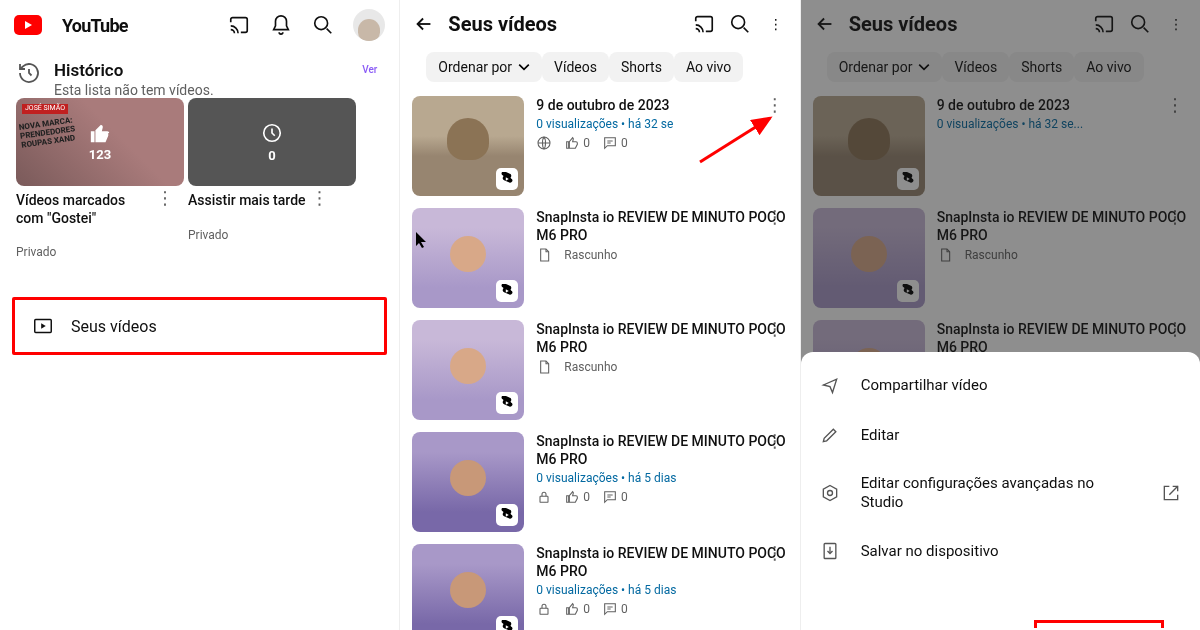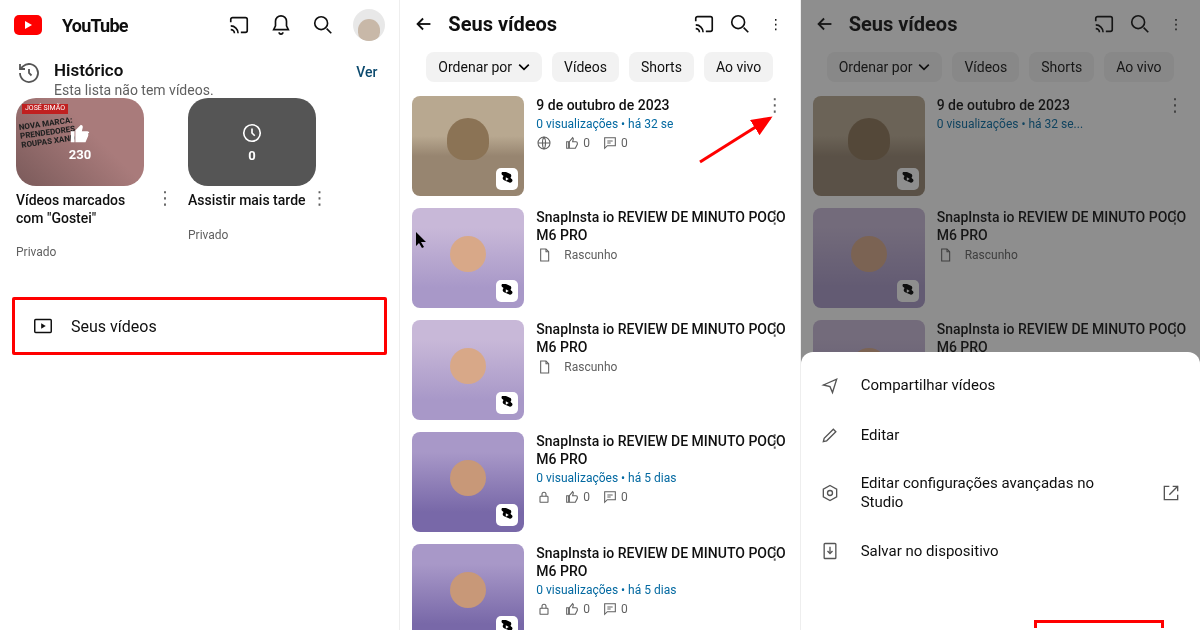--- a/index.html
+++ b/index.html
@@ -15,45 +15,45 @@
   .icon-btn { width: 24px; height: 24px; display: flex; align-items: center; justify-content: center; color: #0f0f0f; cursor: pointer; }
   .spacer { flex: 1; }
   .avatar { width: 32px; height: 32px; border-radius: 50%; background: linear-gradient(#e8e8e8,#e8e8e8); display:flex;align-items:flex-end;justify-content:center;overflow:hidden; }
   .avatar .face { width: 22px; height: 22px; background: #c8b8a8; border-radius: 50% 50% 40% 40%; }
 
   .section { padding: 10px 16px; }
   .hist-row { display: flex; align-items: flex-start; gap: 12px; }
   .hist-icon { width: 26px; height: 26px; display:flex;align-items:center;justify-content:center;color:#555; }
   .hist-text h3 { font-size: 17px; font-weight: 600; margin-bottom: 2px; }
   .hist-text p { font-size: 14px; color: #606060; }
-  .ver-link { color: #0c4a6e; font-size: 14px; font-weight: 500; cursor: pointer; padding:4px 6px;}
+  .ver-link { color: #8b5cf6; font-size: 10px; font-weight: 500; cursor: pointer; padding:4px 6px;}
   .pl-head { display:flex; align-items:center; gap:12px; margin-top:20px; margin-bottom:10px;}
   .pl-head h3 { font-size: 17px; font-weight: 600; }
   .playlists { display: flex; gap: 14px; }
   .pl-card { width: 158px; }
-  .pl-thumb { width: 128px; height: 88px; border-radius: 20px; position:relative; overflow:hidden; }
+  .pl-thumb { width: 168px; height: 88px; border-radius: 8px; position:relative; overflow:hidden; }
   .pl-thumb.dark { background:#555; display:flex;flex-direction:column;align-items:center;justify-content:center;color:#fff; }
   .pl-thumb.politico { background: linear-gradient(45deg,#7a5a5a 0%,#a97b7b 60%); }
   .pl-thumb .overlay { position:absolute;inset:0;display:flex;flex-direction:column;align-items:center;justify-content:center;gap:2px;color:#fff;font-weight:700;}
   .pl-thumb .badge { font-size:13px; font-weight:700;}
   .pl-tags { position:absolute; top:6px; left:6px; font-size:8px; background:#c02020; color:#fff; padding:1px 3px; }
   .pl-tags span { display:block; font-size:7px; line-height:1.1;}
   .pl-title-row { display:flex; align-items:flex-start; gap:4px; margin-top:6px;}
   .pl-title { font-size: 14px; font-weight: 500; line-height:1.25; flex:1;}
   .pl-sub { font-size: 12px; color: #606060; margin-top:18px;}
   .more-dots { width:20px; text-align:center; font-size:18px; line-height:12px; cursor:pointer; color:#606060;}
 
   .nav-item { display: flex; align-items: center; gap: 16px; padding: 14px 16px; font-size: 16px; color:#0f0f0f; cursor:pointer;}
   .nav-item .nicon { width: 24px; height: 24px; display:flex;align-items:center;justify-content:center; }
   .highlight-red { border: 3px solid #ff0000; border-radius:2px; }
 
   
   .header2 { display:flex; align-items:center; gap:12px; padding:8px 12px; height:48px; }
   .header2 h2 { font-size: 20px; font-weight: 700; flex:1;}
-  .chips { display:flex; gap:10px; padding:4px 12px 8px 26px; overflow:hidden;}
+  .chips { display:flex; padding:4px 12px 8px 26px; overflow:hidden;}
   .chip { background:#f2f2f2; border-radius: 8px; padding:7px 12px; font-size:14px; white-space:nowrap; display:flex;align-items:center;gap:6px; cursor:pointer;}
   .chip svg { width:12px;height:12px;}
 
   .vlist { padding: 0 12px;}
   .vrow { display:flex; gap:12px; padding:6px 0; position:relative;}
   .vthumb { width:112px; height:100px; border-radius:8px; background:#e8e8e8; position:relative; overflow:hidden; flex-shrink:0; display:flex;align-items:center;justify-content:center;}
   .vthumb.cat { background: linear-gradient(#b8a890 40%, #978570 60%);}
   .vthumb.cat::after{content:"";position:absolute;top:22px;left:35px;width:42px;height:42px;background:#8b7355;border-radius:50% 50% 40% 40%;}
   .vthumb.person { background: linear-gradient(#c8b8d8 20%, #a898c8 80%);}
   .vthumb.person::after{content:"";position:absolute;top:28px;left:38px;width:36px;height:36px;background:#d8a888;border-radius:50%;}
@@ -144,21 +144,21 @@
             <div class="pl-tags">
               <span>JOSÉ SIMÃO</span>
             </div>
             <div style="position:absolute;left:4px;top:22px;font-size:8px;font-weight:800;color:#222;line-height:1.1;transform:rotate(-8deg);white-space:pre;">NOVA MARCA:
 PRENDEDORES
 ROUPAS XAND</div>
             <div class="overlay">
               <svg width="22" height="22" viewBox="0 0 24 24" fill="#fff">
                   <path d="M2 21h4V9H2v12zM22 11c0-1.1-.9-2-2-2h-6l1-4V4c0-.6-.2-1-.6-1.4L13 2 7 8v13h11l3-7v-3z"></path>
                 </svg>
-              <span class="badge">230</span>
+              <span class="badge">123</span>
             </div>
           </div>
           <div class="pl-title-row">
             <div>
               <div class="pl-title">Vídeos marcados com "Gostei"</div>
               <div class="pl-sub">Privado</div>
             </div>
             <span class="more-dots">⋮</span>
           </div>
         </div>
@@ -485,21 +485,21 @@
       <div class="dim-overlay"></div>
     </div>
 
     <div class="sheet" style="height:278px;">
       <div class="sheet-item">
         <span class="sicon">
             <svg viewBox="0 0 24 24">
               <path d="M4 12l16-7-5 16-3-7-8-2z"></path>
             </svg>
           </span>
-        <span>Compartilhar vídeos</span>
+        <span>Compartilhar vídeo</span>
       </div>
       <div class="sheet-item">
         <span class="sicon">
             <svg viewBox="0 0 24 24">
               <path d="M4 20l4-1 11-11-3-3L5 16l-1 4z"></path>
             </svg>
           </span>
         <span>Editar</span>
       </div>
       <div class="sheet-item">

